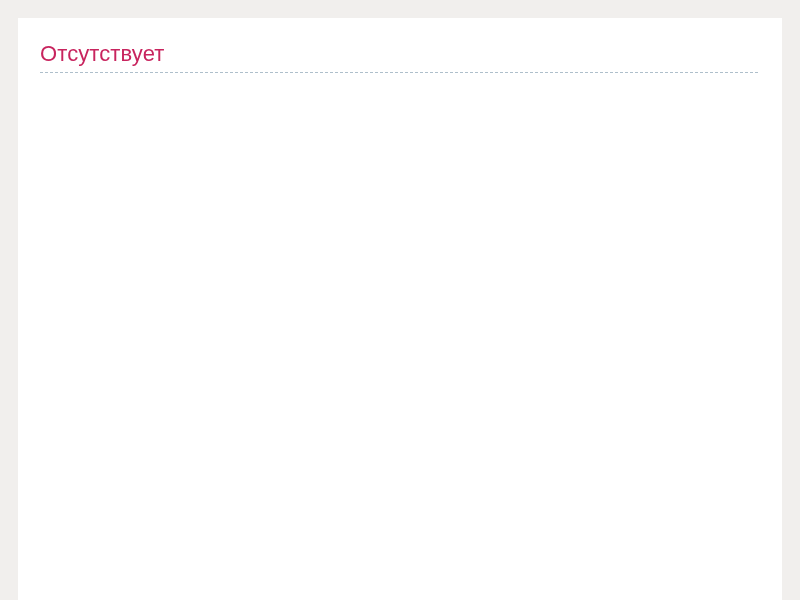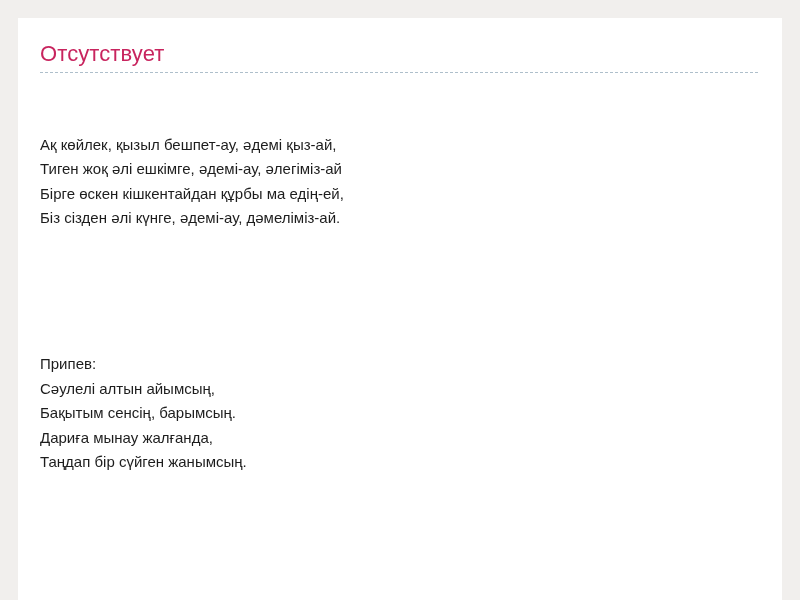--- a/index.html
+++ b/index.html
@@ -76,29 +76,20 @@
 <div class="page">
 
   <div class="lyrics-card">
 
     <h1 class="song-title">Отсутствует</h1>
 
 
     <hr class="divider">
 
     <div class="lyrics-body">
-      <div class="stanza">Ақ көйлек, қызыл бешпет-ау, әдемі қыз-ай,
-Тиген жоқ әлі ешкімге, әдемі-ау, әлегіміз-ай
-Бірге өскен кішкентайдан құрбы ма едің-ей,
-Біз сізден әлі күнге, әдемі-ау, дәмеліміз-ай.</div>
       <div class="stanza-gap"></div>
-      <div class="stanza">Припев:
-Сәулелі алтын айымсың,
-Бақытым сенсің, барымсың.
-Дариға мынау жалғанда,
-Таңдап бір сүйген жанымсың.</div>
       <div class="stanza-gap"></div>
       
     </div>
 
   </div>
 
 </div>
 
 </body></html>

